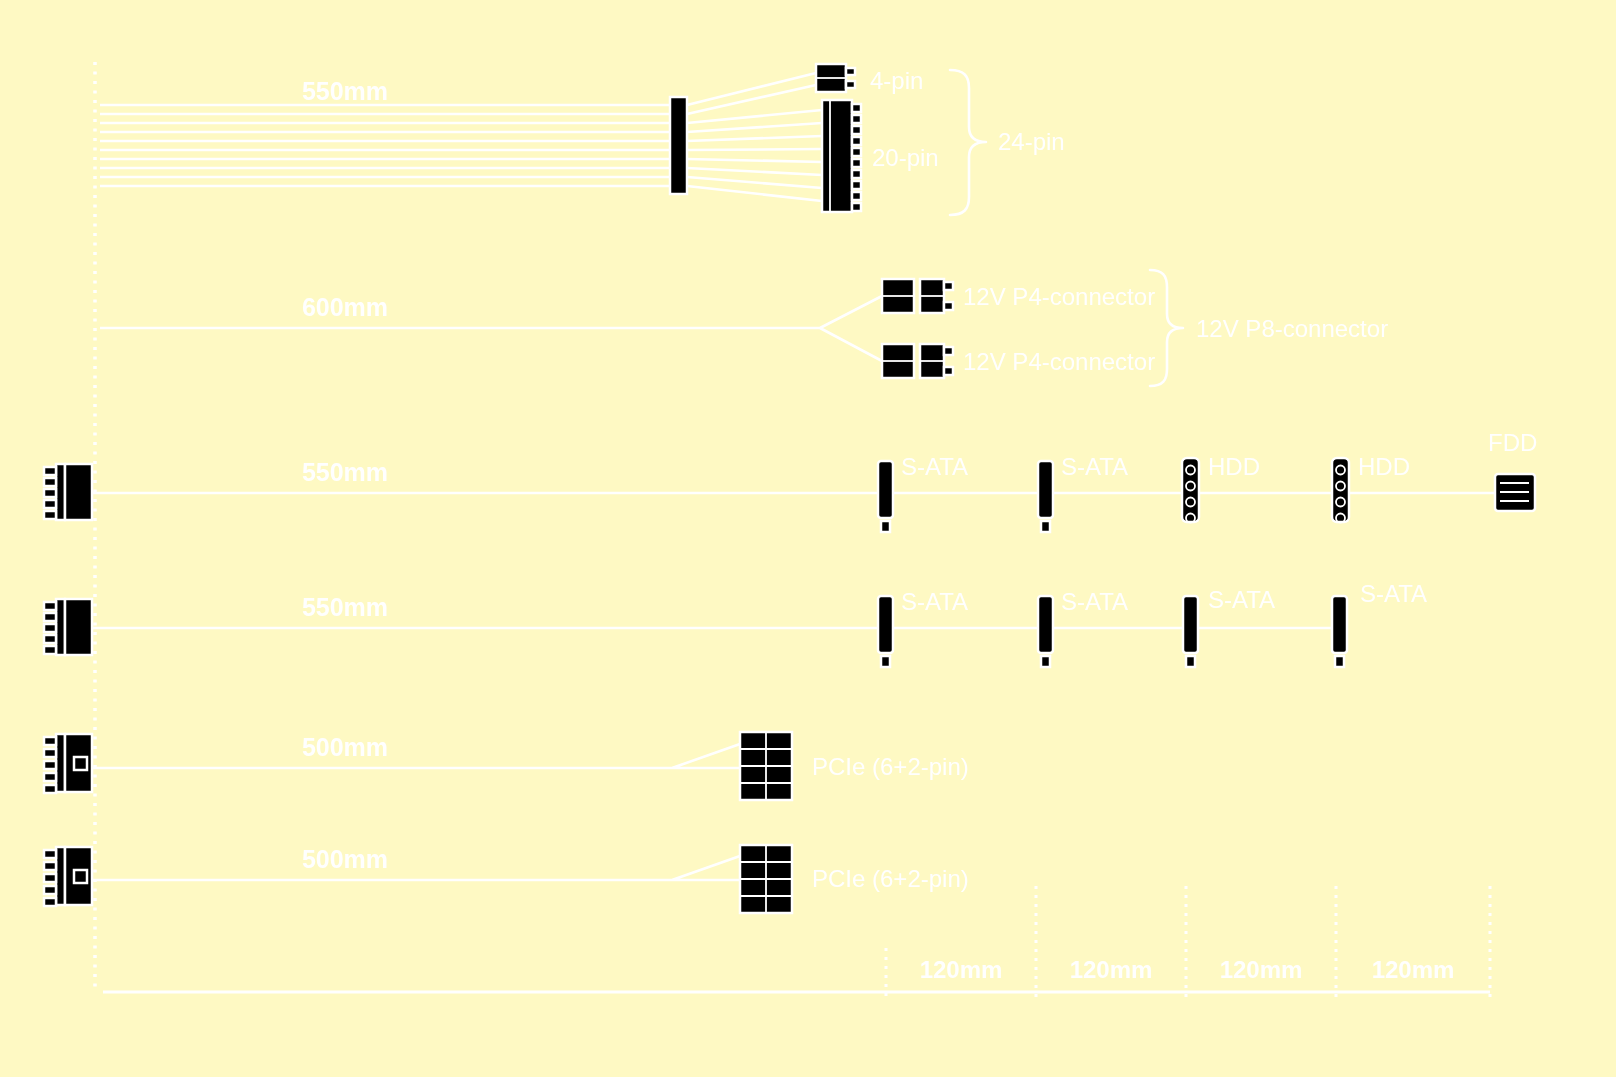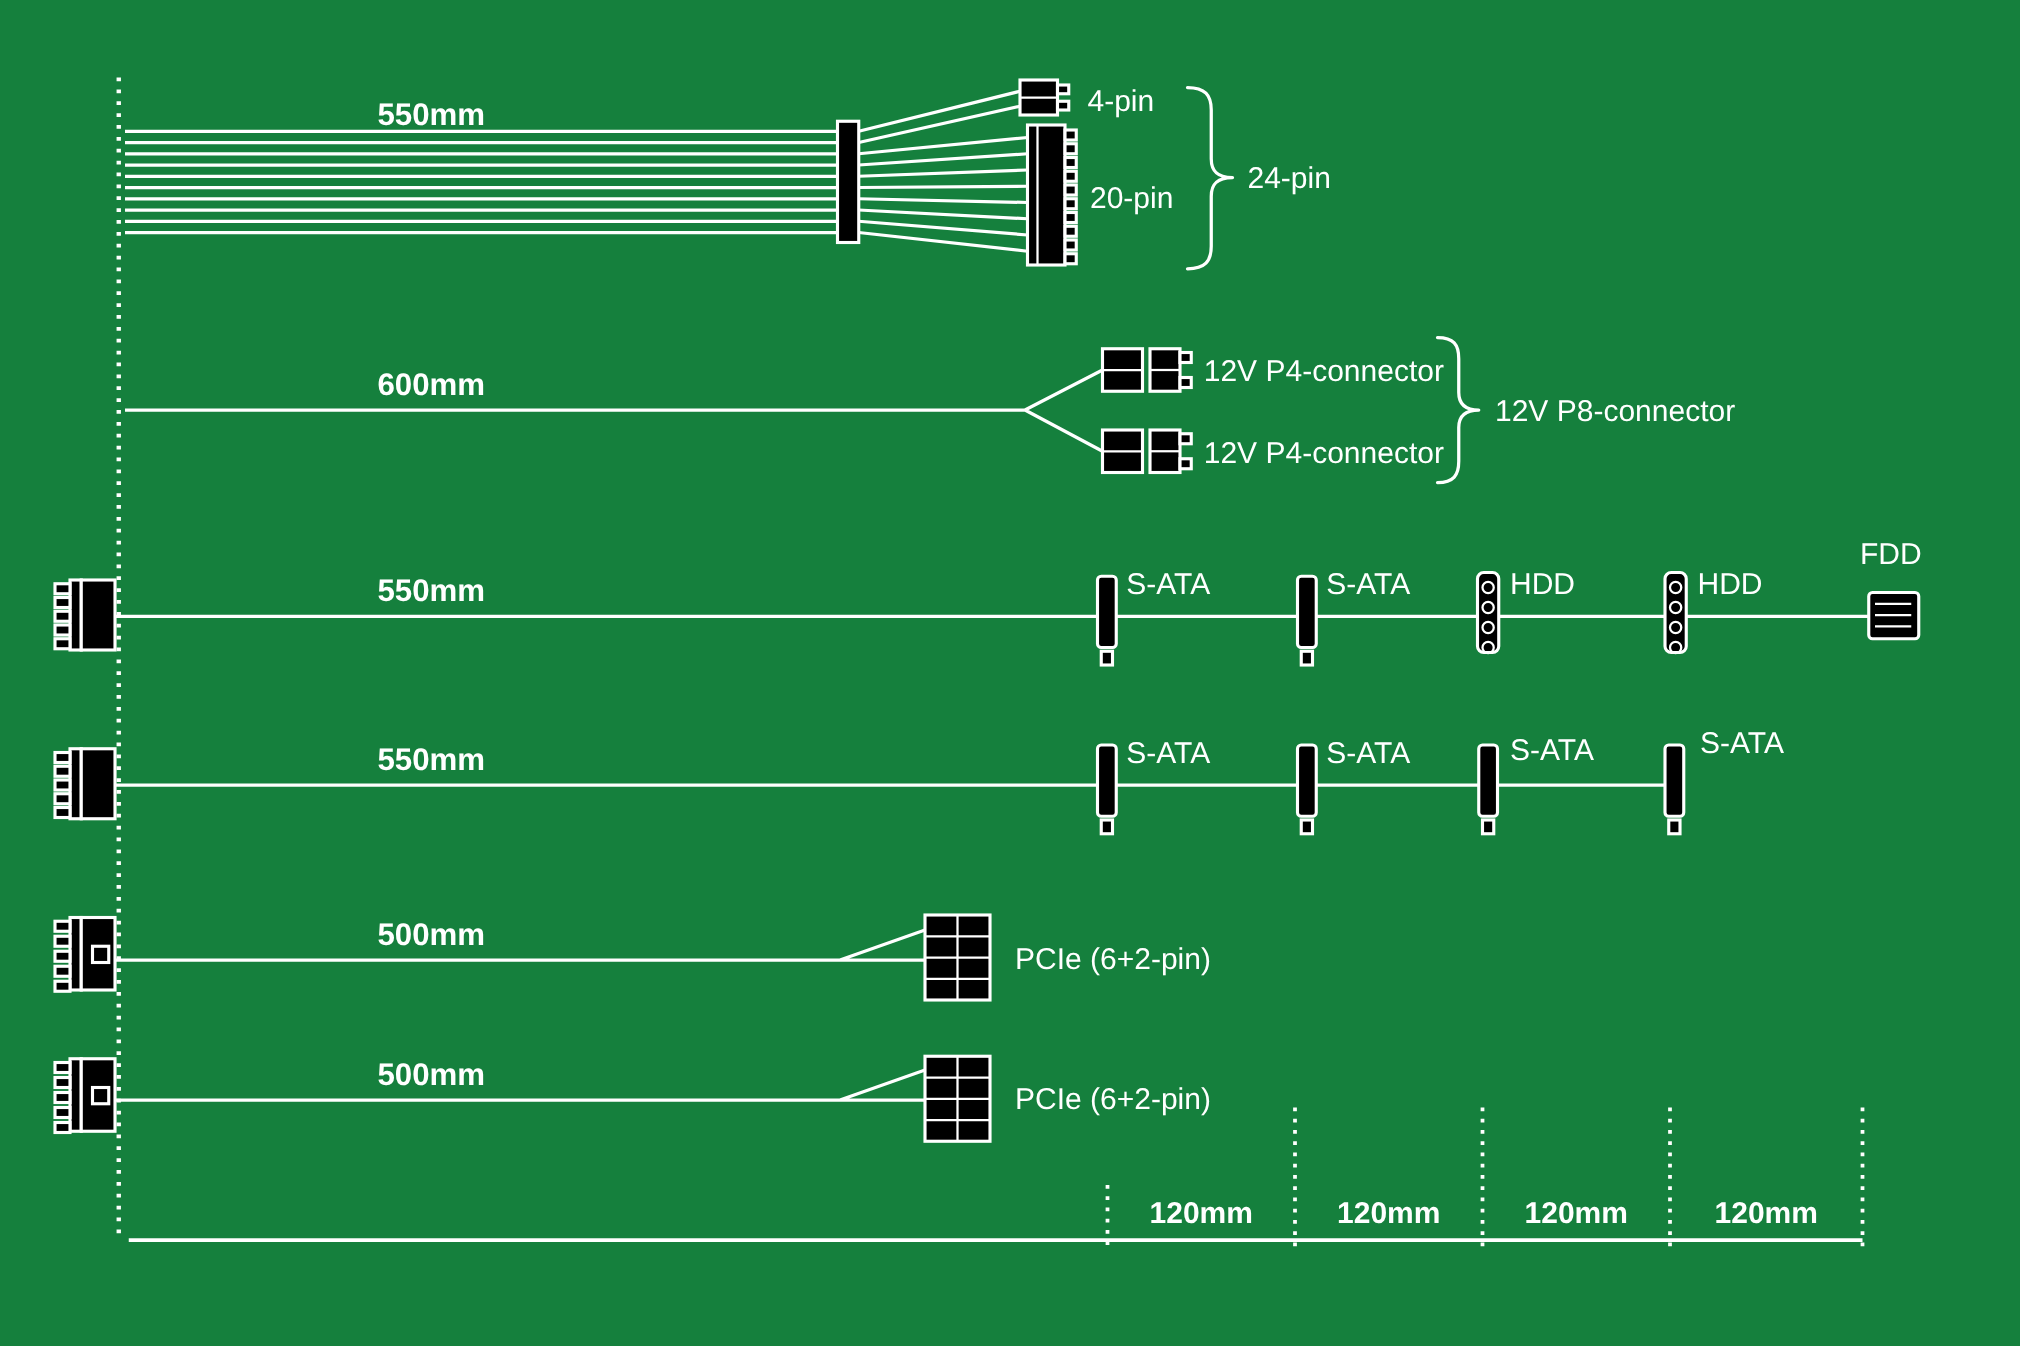--- a/index.html
+++ b/index.html
@@ -1,16 +1,16 @@
 <!DOCTYPE html>
 <html><head>
 <meta charset="utf-8">
 <style>
   html,body{margin:0;padding:0;background:#000;}
-  .stage{position:relative;width:1616px;height:1077px;background:#15803d;overflow:hidden;}
+  .stage{position:relative;width:1616px;height:1077px;background:#fef9c3;overflow:hidden;}
   svg{display:block;}
   text{fill:#fff;font-family:"Liberation Sans","DejaVu Sans",sans-serif;}
   .len{font-size:25px;font-weight:700;text-anchor:middle;}
   .lbl{font-size:24px;}
   .seg{font-size:24px;font-weight:700;text-anchor:middle;}
   .w{stroke:#fff;stroke-width:2.6;fill:none;}
   .wf{stroke:#fff;stroke-width:2.5;fill:#000;}
   .thin{stroke:#fff;stroke-width:1.8;fill:none;}
   .dot{stroke:#fff;stroke-width:3.5;stroke-dasharray:3 6.5;fill:none;}
   .dot2{stroke:#fff;stroke-width:3;stroke-dasharray:3 6;fill:none;}

